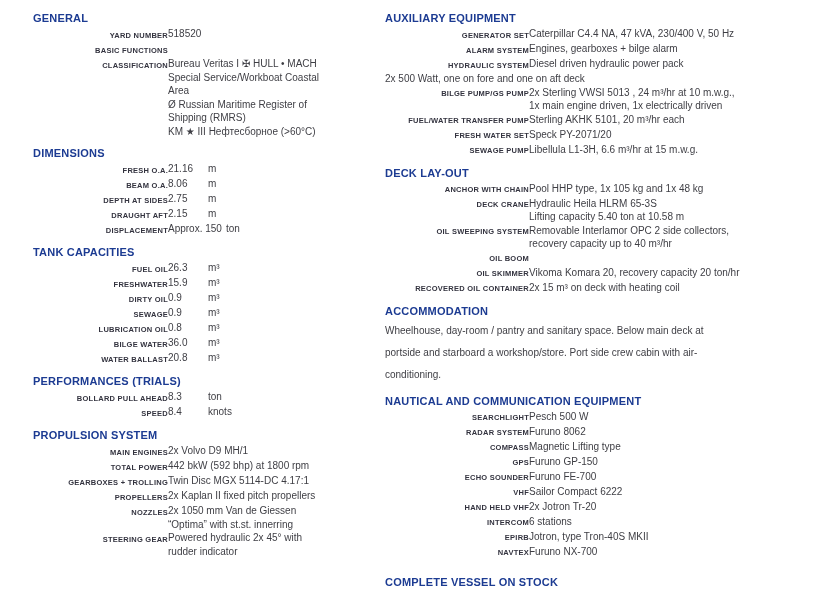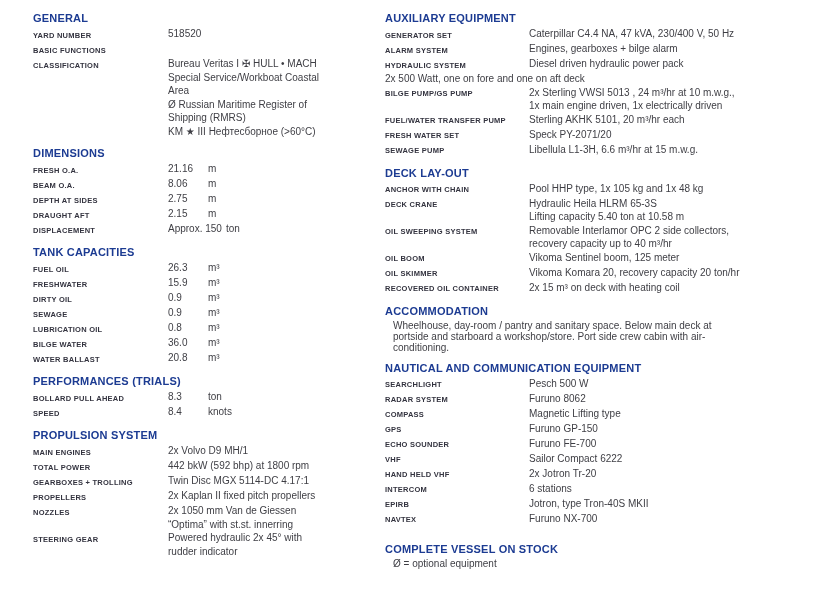--- a/index.html
+++ b/index.html
@@ -14,34 +14,33 @@
   .col-left{left:33px;width:350px;}
   .col-right{left:385px;width:428px;}
   .sec{margin-bottom:9px;}
   .st{
     font-size:11px;font-weight:bold;color:#1c3b92;
     margin:0 0 2px 0;letter-spacing:.2px;line-height:13px;
   }
   .row{display:flex;align-items:flex-start;}
   .lbl{
     flex:0 0 135px;font-size:7.5px;font-weight:bold;color:#33333f;
-    letter-spacing:.25px;line-height:13.5px;padding-top:1.5px;
+    letter-spacing:.25px;line-height:13.5px;padding-top:1.5px;text-align:right;
   }
   .col-right .lbl{flex:0 0 144px;}
   .val{
     flex:1;font-size:10px;color:#3e3e44;line-height:13.5px;
     white-space:pre-line;
   }
   .num-val{display:flex;white-space:normal;}
   .n{min-width:36px;text-align:left;white-space:nowrap;}
   .u{margin-left:4px;}
   .para{
-    font-size:10px;color:#3e3e44;line-height:11px;white-space:pre-line;
+    font-size:10px;color:#3e3e44;line-height:22px;white-space:pre-line;
     margin-top:2px;
-    margin-left:8px;
   }
   .sec-stock{margin-top:16px;}
 </style>
 </head>
 <body>
 
 <div class="col col-left">
 
   <div class="sec">
     <h2 class="st">GENERAL</h2>
@@ -254,21 +253,20 @@
       <span class="val">Hydraulic Heila HLRM 65-3S
 Lifting capacity 5.40 ton at 10.58 m</span>
     </div>
     <div class="row">
       <span class="lbl">OIL SWEEPING SYSTEM</span>
       <span class="val">Removable Interlamor OPC 2 side collectors,
 recovery capacity up to 40 m³/hr</span>
     </div>
     <div class="row">
       <span class="lbl">OIL BOOM</span>
-      <span class="val">Vikoma Sentinel boom, 125 meter</span>
     </div>
     <div class="row">
       <span class="lbl">OIL SKIMMER</span>
       <span class="val">Vikoma Komara 20, recovery capacity 20 ton/hr</span>
     </div>
     <div class="row">
       <span class="lbl">RECOVERED OIL CONTAINER</span>
       <span class="val">2x 15 m³ on deck with heating coil</span>
     </div>
   </div>

